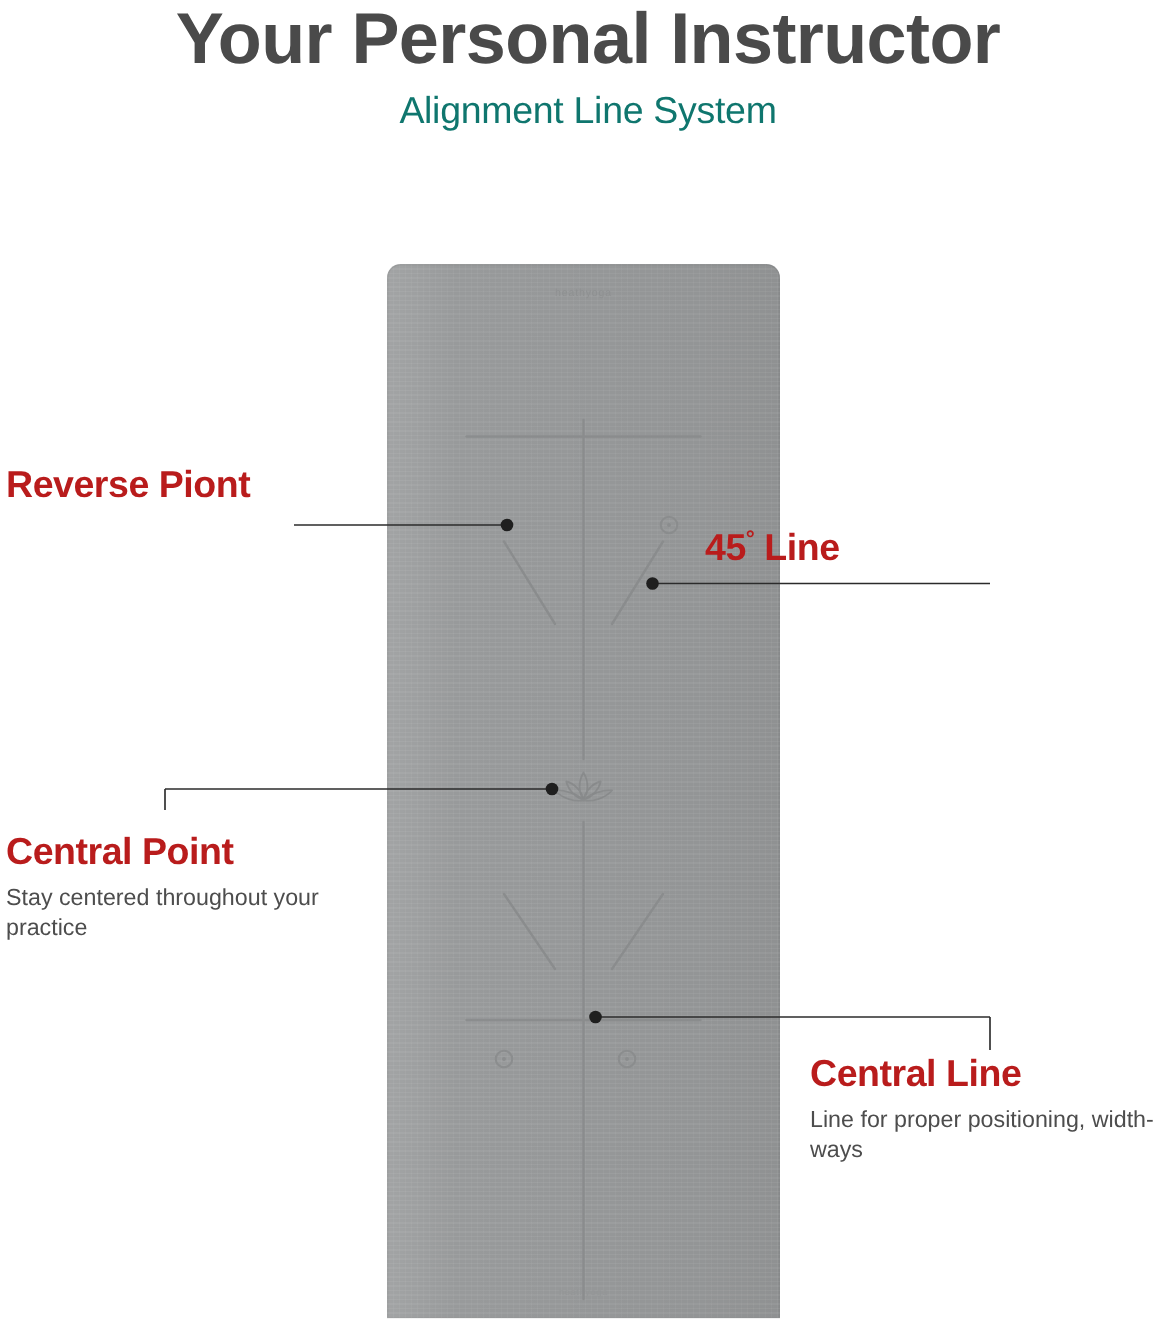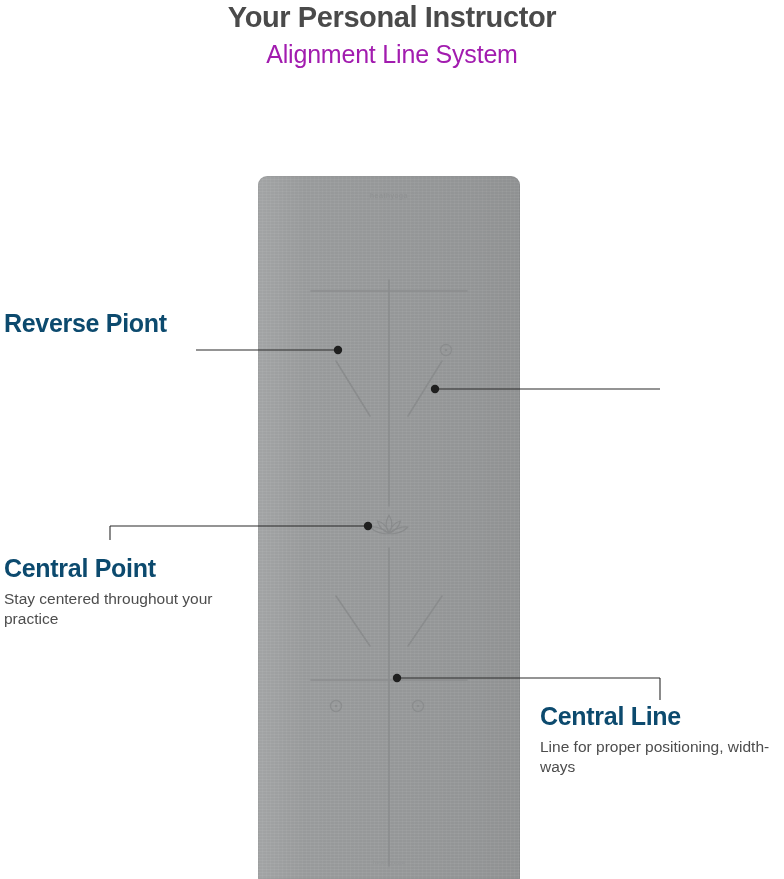--- a/index.html
+++ b/index.html
@@ -26,32 +26,32 @@
   .header {
     position: absolute;
     left: 0;
     top: 0;
     width: 784px;
     text-align: center;
   }
   .title {
     margin: 0;
     padding-top: 2px;
-    font-size: 29px;
+    font-size: 48px;
     font-weight: bold;
     letter-spacing: -0.4px;
     color: #4a4a4a;
     line-height: 1.05;
   }
   .subtitle {
     margin: 0;
     padding-top: 8px;
     font-size: 25px;
     font-weight: normal;
-    color: #a21caf;
+    color: #0f766e;
     letter-spacing: -0.2px;
   }
 
   
   .mat {
     position: absolute;
     left: 258px;
     top: 176px;
     width: 262px;
     height: 703px;
@@ -107,21 +107,21 @@
   }
 
   
   .callout {
     position: absolute;
   }
   .callout h3 {
     margin: 0;
     font-size: 25px;
     font-weight: bold;
-    color: #0c4a6e;
+    color: #b91c1c;
     letter-spacing: -0.3px;
     line-height: 1.1;
   }
   .callout p {
     margin: 6px 0 0 0;
     font-size: 15.5px;
     line-height: 1.33;
     color: #4d4d4d;
   }
   .deg-wrap {
@@ -215,20 +215,21 @@
       <circle cx="368" cy="526" r="4.2"></circle>
       <circle cx="397" cy="678" r="4.2"></circle>
     </g>
   </svg>
 
   <div class="callout" style="left:4px; top:310px; width:230px;">
     <h3>Reverse Piont</h3>
   </div>
 
   <div class="callout" style="left:470px; top:352px; width:280px;">
+    <h3><span class="deg-wrap"><span>45</span><span class="deg">°</span> <span>Line</span></span></h3>
   </div>
 
   <div class="callout" style="left:540px; top:703px; width:244px;">
     <h3>Central Line</h3>
     <p>Line for proper positioning, width-ways</p>
   </div>
 
   <div class="callout" style="left:4px; top:555px; width:250px;">
     <h3>Central Point</h3>
     <p>Stay centered throughout your practice</p>

